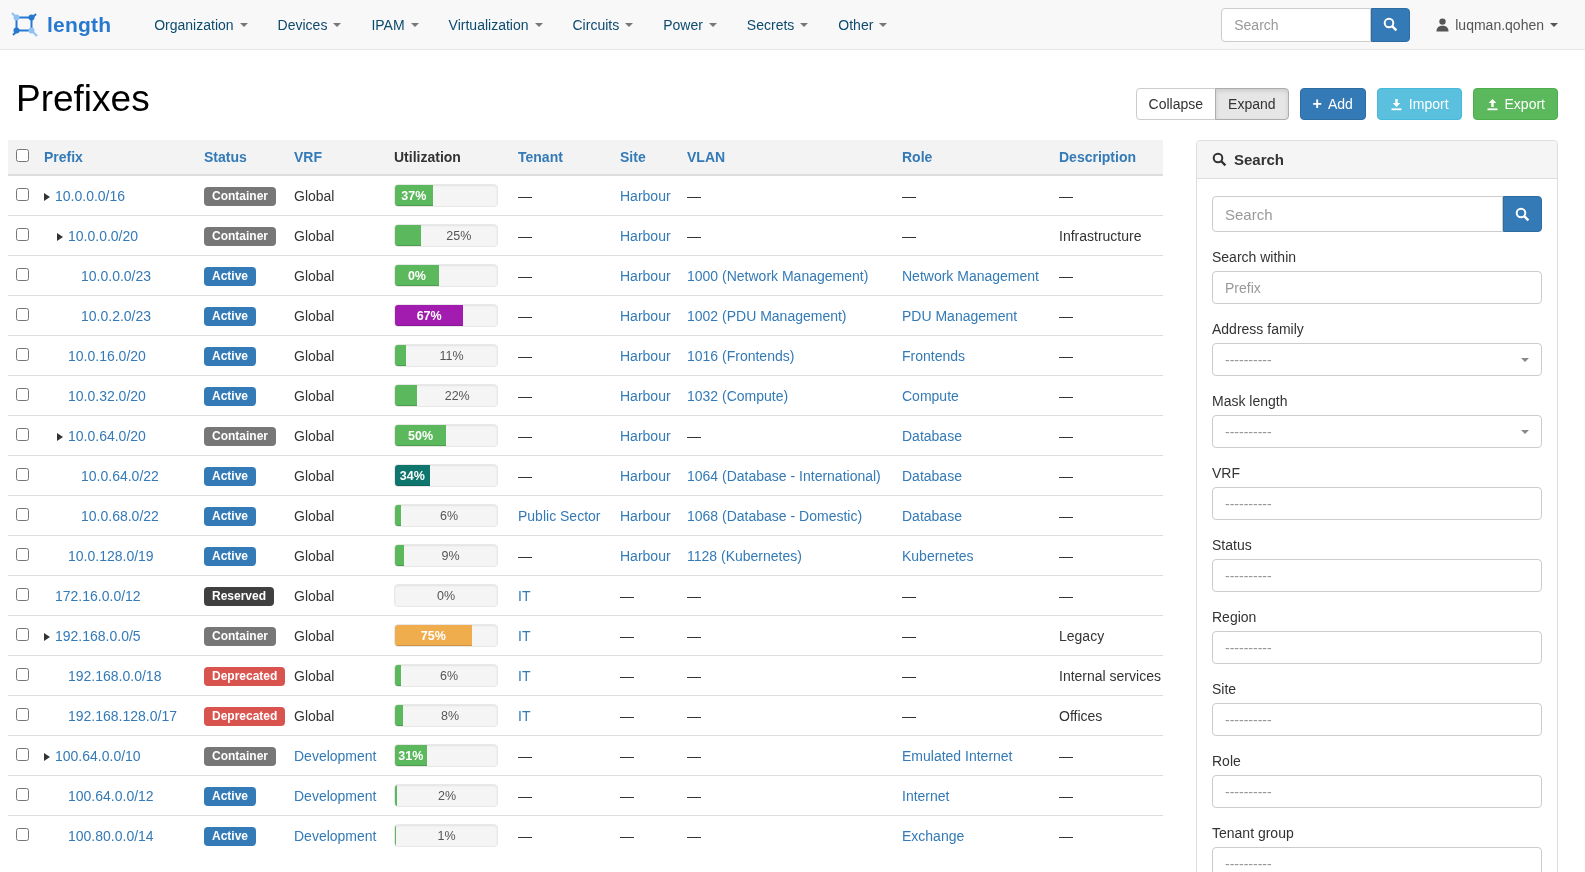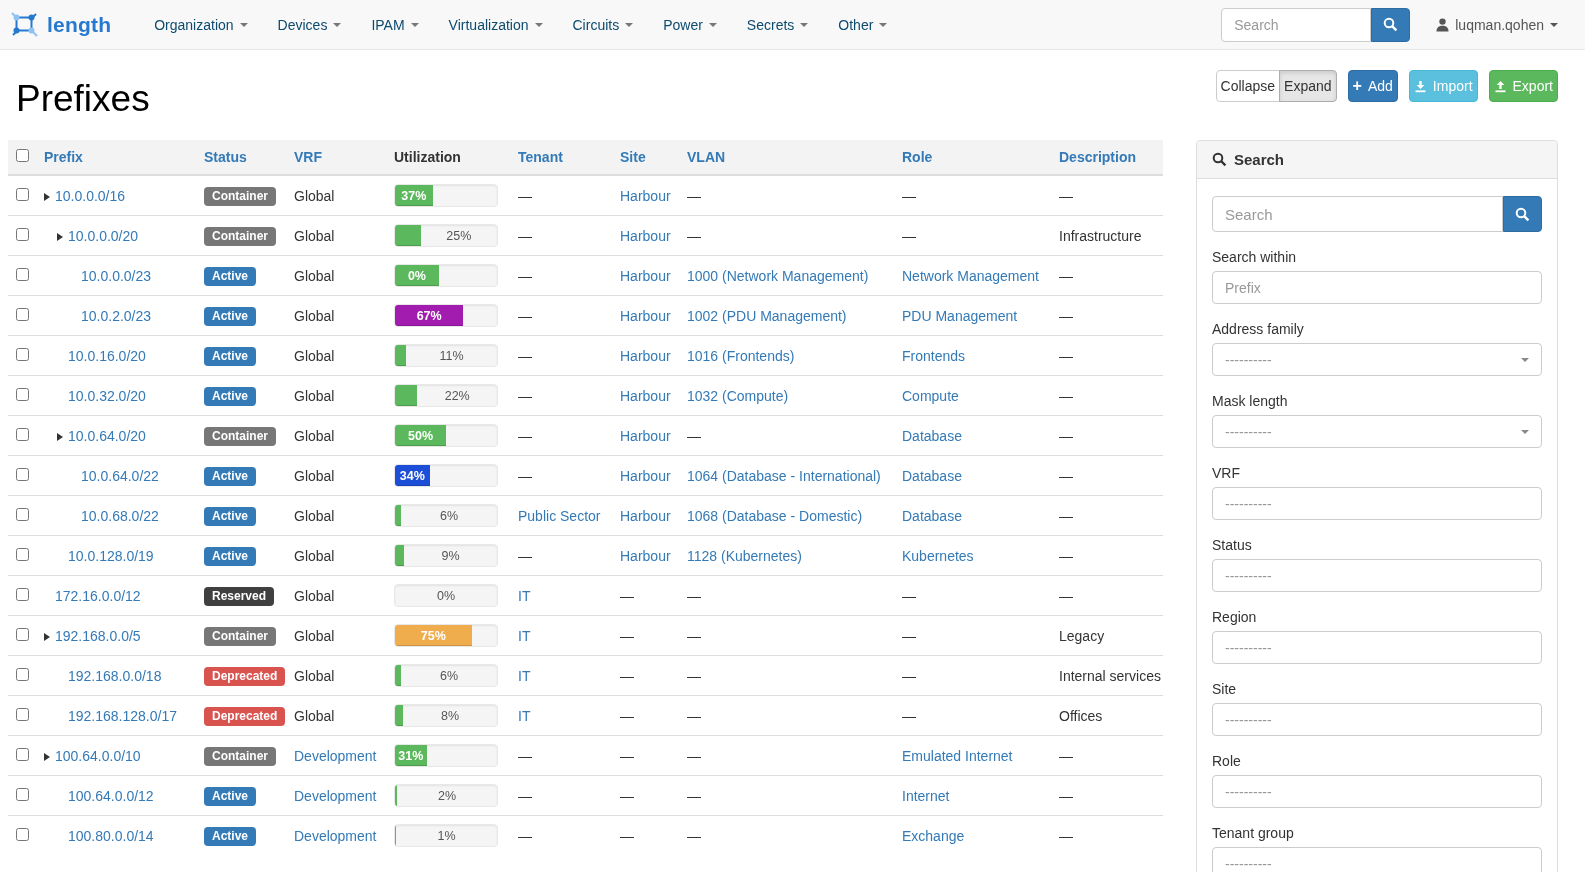--- a/index.html
+++ b/index.html
@@ -24,22 +24,22 @@
   .btn-search { width:39px; height:34px; background:#337ab7; border:1px solid #2e6da4;
     border-radius:0 4px 4px 0; display:flex; align-items:center; justify-content:center; cursor:pointer; }
   .nav-user { color:#555; display:flex; align-items:center; gap:6px; cursor:pointer; }
   .nav-user .caret-down { border-top-color:#555; }
 
   
   .container { padding:0 27px 0 8px; }
   .page-head { position:relative; height:90px; }
   .page-title { position:absolute; left:0; top:28px; font-size:37px; font-weight:500; color:#000;margin-left:8px; }
   .toolbar { position:absolute; right:0; top:20px; display:flex; align-items:center; }
-  .btn { height:32px; padding:0 4px; font-size:14px; border-radius:4px; display:inline-flex;
-    align-items:center; gap:6px; cursor:pointer; border:1px solid transparent; white-space:nowrap; }
+  .btn { height:32px; padding:0 12px; font-size:14px; border-radius:4px; display:inline-flex;
+    align-items:center; gap:6px; cursor:pointer; border:1px solid transparent; white-space:nowrap;margin-top:18px; }
   .btn-default { background:#fff; border-color:#ccc; color:#333; }
   .btn-default.active { background:#e6e6e6; border-color:#adadad; box-shadow:inset 0 2px 4px rgba(0,0,0,.12); }
   .btn-group { display:flex; margin-right:6px; }
   .btn-group .btn:first-child { border-radius:4px 0 0 4px; }
   .btn-group .btn:last-child { border-radius:0 4px 4px 0; margin-left:-1px; }
   .btn-primary { background:#337ab7; border-color:#2e6da4; color:#fff; margin-left:5px; }
   .btn-info { background:#5bc0de; border-color:#46b8da; color:#fff; margin-left:11px; }
   .btn-success { background:#5cb85c; border-color:#4cae4c; color:#fff; margin-left:11px; }
 
   
@@ -351,21 +351,21 @@
               <td><a href="#">Database</a></td>
               <td><span>—</span></td>
             </tr>
             <tr>
               <td><input type="checkbox" style=""></td>
               <td><span class="tree-spacer" style="width: 26px;"></span><span class="tree-spacer" style="width: 11px;"></span><a href="#">10.0.64.0/22</a></td>
               <td><span class="label" style="background: rgb(51, 122, 183);">Active</span></td>
               <td><span>Global</span></td>
               <td>
                 <div class="progress">
-                  <div class="bar" style="width: 34%; background: #1d4ed8;">34%</div>
+                  <div class="bar" style="width: 34%; background: #0f766e;">34%</div>
                   <div class="rest"></div>
                 </div>
               </td>
               <td><span class="dash">—</span></td>
               <td><a href="#">Harbour</a></td>
               <td><a href="#">1064 (Database - International)</a></td>
               <td><a href="#">Database</a></td>
               <td><span>—</span></td>
             </tr>
             <tr>

